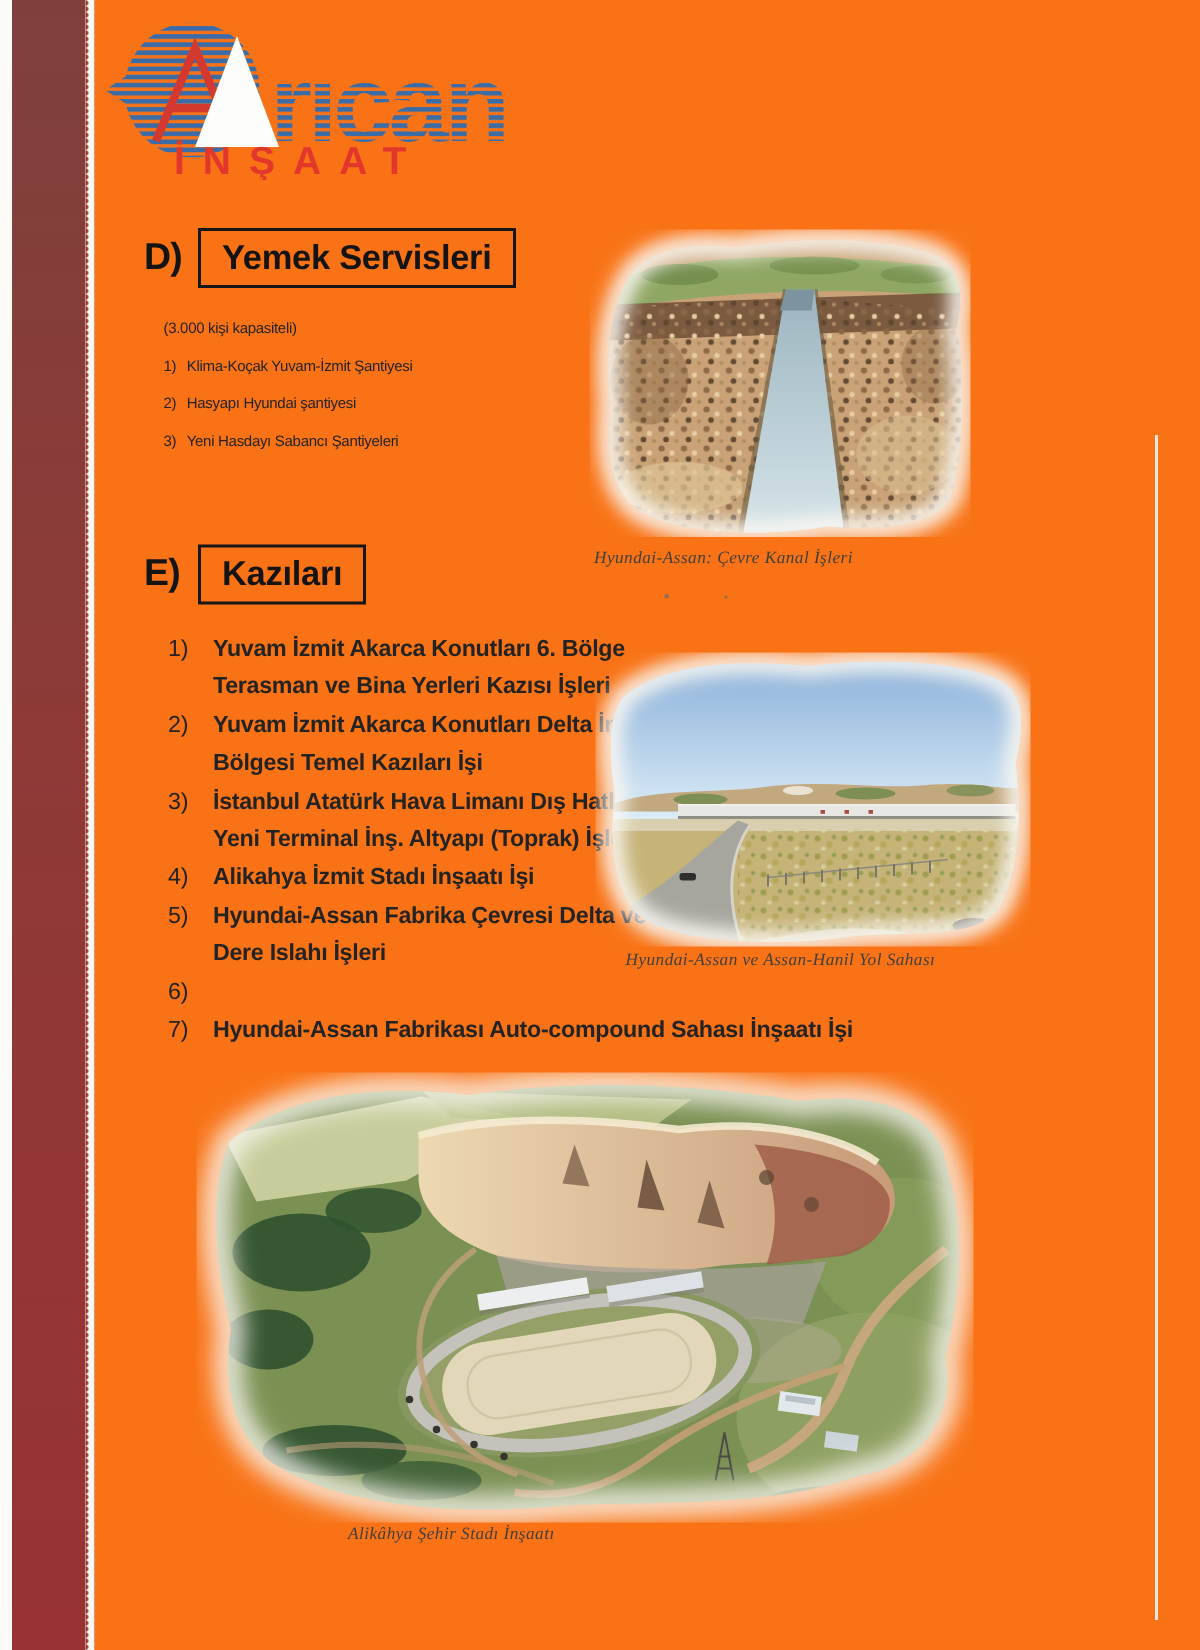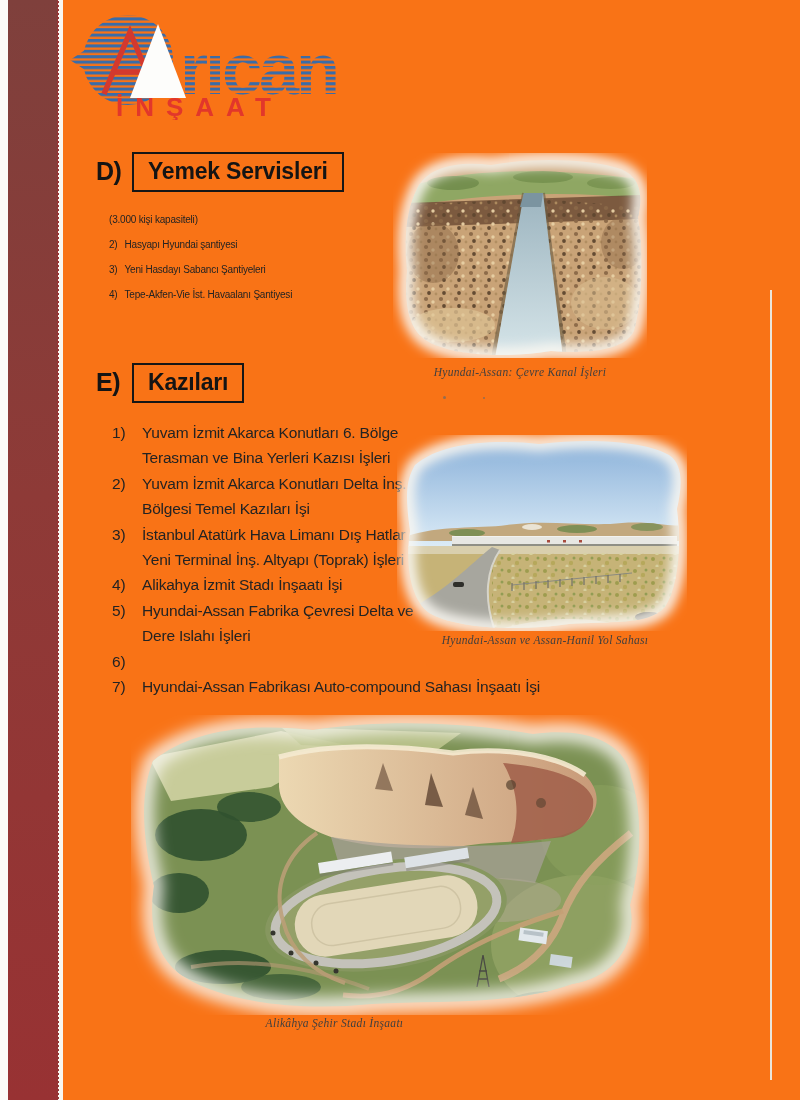--- a/index.html
+++ b/index.html
@@ -31,27 +31,27 @@
   .e-letter{left:96px;top:368px;}
   .e-box{left:132px;top:363px;}
 
   
   .d-list{left:109px;top:207px;font-size:10px;line-height:25px;color:#232323;letter-spacing:-0.2px;}
   .d-row{white-space:nowrap;}
   .d-row .num{margin-right:7px;}
   .e-list{left:112px;top:420px;font-size:15.5px;line-height:25.4px;color:#232323;letter-spacing:-0.2px;}
   .e-row{display:flex;align-items:flex-start;}
   .e-row .num{width:30px;flex:0 0 30px;}
-  .e-row .txt{white-space:pre;}
+  .e-row .txt{white-space:pre;font-weight:bold;}
 
   
   .photo{overflow:visible;}
   .photo svg{display:block;width:100%;height:100%;}
   .caption{font-family:"Liberation Serif",serif;font-style:italic;font-size:11.5px;
-    color:#3f3f3f;letter-spacing:0.3px;text-align:center;}
+    color:#3f3f3f;letter-spacing:0.3px;}
   .photo-canal{left:393px;top:153px;width:254px;height:205px;}
   .cap-canal{left:396px;top:366px;width:248px;}
   .photo-road{left:397px;top:435px;width:290px;height:196px;}
   .cap-road{left:417px;top:634px;width:256px;}
   .photo-stadium{left:131px;top:715px;width:518px;height:300px;}
   .cap-stadium{left:232px;top:1017px;width:205px;}
 
   .scan-dot{width:3px;height:3px;border-radius:50%;background:#6a6a66;opacity:.7;}
   .scan-dot.a{left:443px;top:396px;}
   .scan-dot.b{left:483px;top:397px;width:2px;height:2px;}
@@ -96,27 +96,27 @@
   </div>
 
   <div class="abs sec-letter d-letter">D)</div>
   <div class="abs sec-box d-box">
     <span class="sec-title">Yemek Servisleri</span>
   </div>
 
   <div class="abs d-list">
     <div class="d-row">(3.000 kişi kapasiteli)</div>
     <div class="d-row">
+      <span class="num">1)</span><span class="txt">Klima-Koçak Yuvam-İzmit Şantiyesi</span>
+    </div>
+    <div class="d-row">
       <span class="num">2)</span><span class="txt">Hasyapı Hyundai şantiyesi</span>
     </div>
     <div class="d-row">
       <span class="num">3)</span><span class="txt">Yeni Hasdayı Sabancı Şantiyeleri</span>
-    </div>
-    <div class="d-row">
-      <span class="num">4)</span><span class="txt">Tepe-Akfen-Vie İst. Havaalanı Şantiyesi</span>
     </div>
   </div>
 
   <div class="abs photo photo-canal">
     <svg viewBox="0 0 254 205" preserveAspectRatio="none">
       <defs>
         <clipPath id="p1c">
             <path d="M24,36 C34,14 64,8 98,12 C142,4 198,6 228,16 C248,24 250,44 245,64 C251,102 249,152 241,178 C232,197 198,201 158,198 C118,205 68,203 42,192 C18,183 10,158 14,118 C10,80 15,54 24,36 Z"></path>
           </clipPath>
         <linearGradient id="p1w" x1="0" y1="0" x2="0" y2="1">

